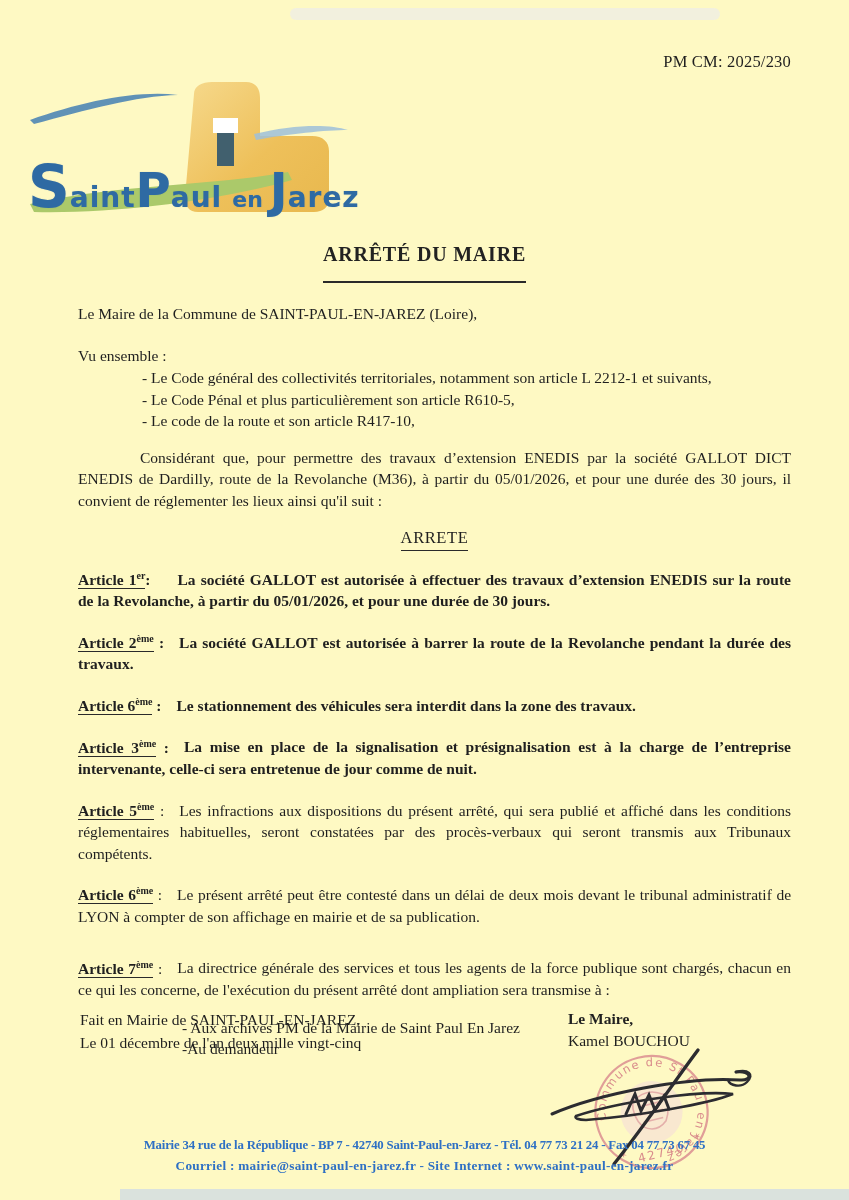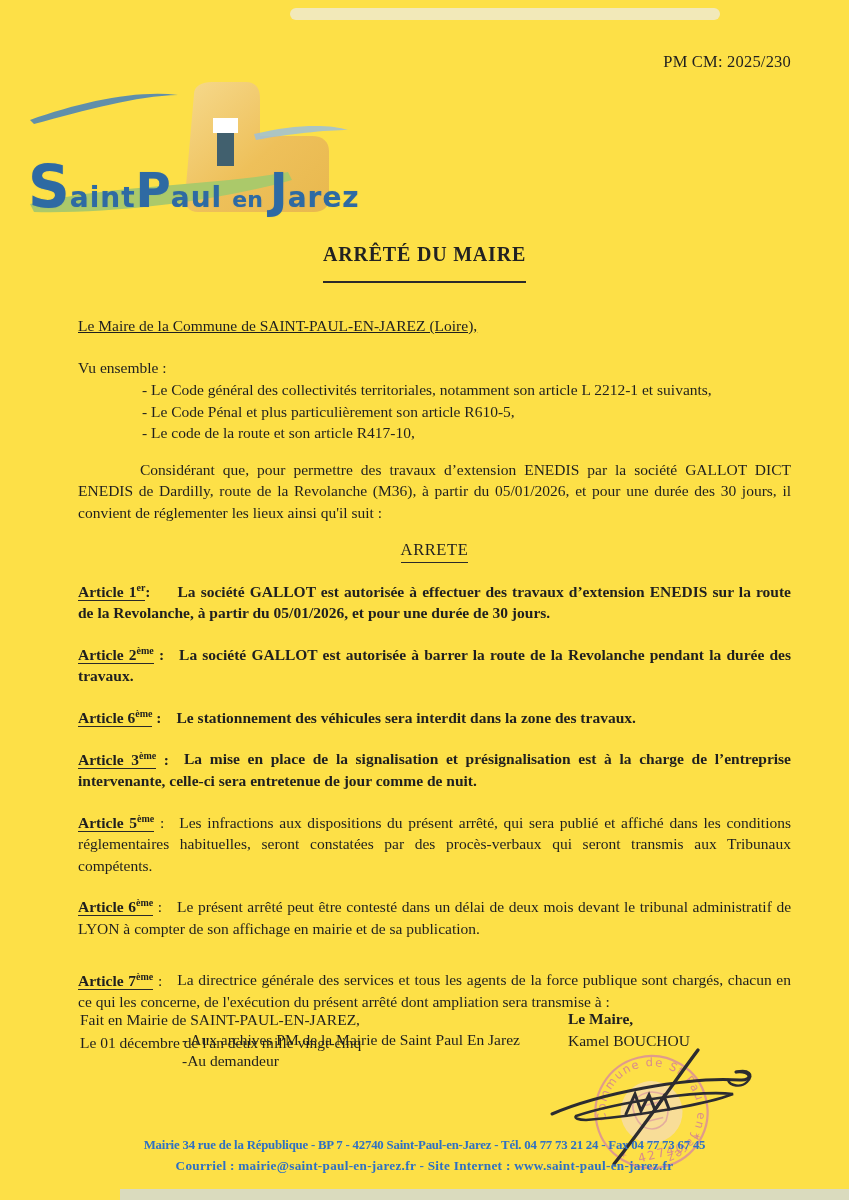--- a/index.html
+++ b/index.html
@@ -1,18 +1,18 @@
 <!DOCTYPE html>
 <html lang="fr"><head>
 <meta charset="utf-8">
 <style>
   html,body{margin:0;padding:0;background:#9e9e9e;}
   .page{
     position:relative;width:849px;height:1200px;margin:0 auto;
-    background:#fde047;overflow:hidden;
+    background:#fef9c3;overflow:hidden;
     font-family:"Liberation Serif", serif;color:#1f1f1f;
   }
   
   .smudge{position:absolute;left:290px;top:8px;width:430px;height:12px;
     background:#ededea;border-radius:6px;opacity:.7;}
   
   .ref{position:absolute;top:52px;right:58px;font-size:16.5px;letter-spacing:.2px;}
   
   .logo{position:absolute;left:26px;top:80px;width:330px;height:162px;}
   .logo svg{position:absolute;left:0;top:0;}
@@ -28,21 +28,21 @@
   .lg-en{font-size:22px;margin:0 7px 0 10px;}
   .lg-sp{width:9px;}
   
   .doc-title{position:absolute;top:243px;left:0;width:100%;text-align:center;}
   .doc-title span{
     display:inline-block;font-size:20px;font-weight:bold;letter-spacing:.8px;
     border-bottom:2px solid #2a2a2a;padding-bottom:15px;color:#222;
   }
   
   .body{position:absolute;left:78px;right:58px;top:303px;font-size:15.5px;line-height:21.5px;}
-  .p-first{margin:12px 0 20px 0;text-decoration:underline;}
+  .p-first{margin:0 0 20px 0;}
   .vu{margin:0 0 1px 0;}
   .bullets div{padding-left:64px;}
   .considerant{margin:15px 0 0 0;text-align:justify;text-indent:62px;}
   .arrete-h{margin:16px 0 14px 0;text-align:center;}
   .arrete-h span{display:inline-block;font-weight:normal;font-size:16.5px;letter-spacing:.6px;
     border-bottom:1.6px solid #2a2a2a;padding-bottom:1px;}
   .article{margin:0 0 16px 0;text-align:justify;}
   .article.bold .art-text{font-weight:bold;}
   .article.bold .art-sep{font-weight:bold;}
   .art-head{font-weight:bold;border-bottom:1.4px solid #2a2a2a;}

